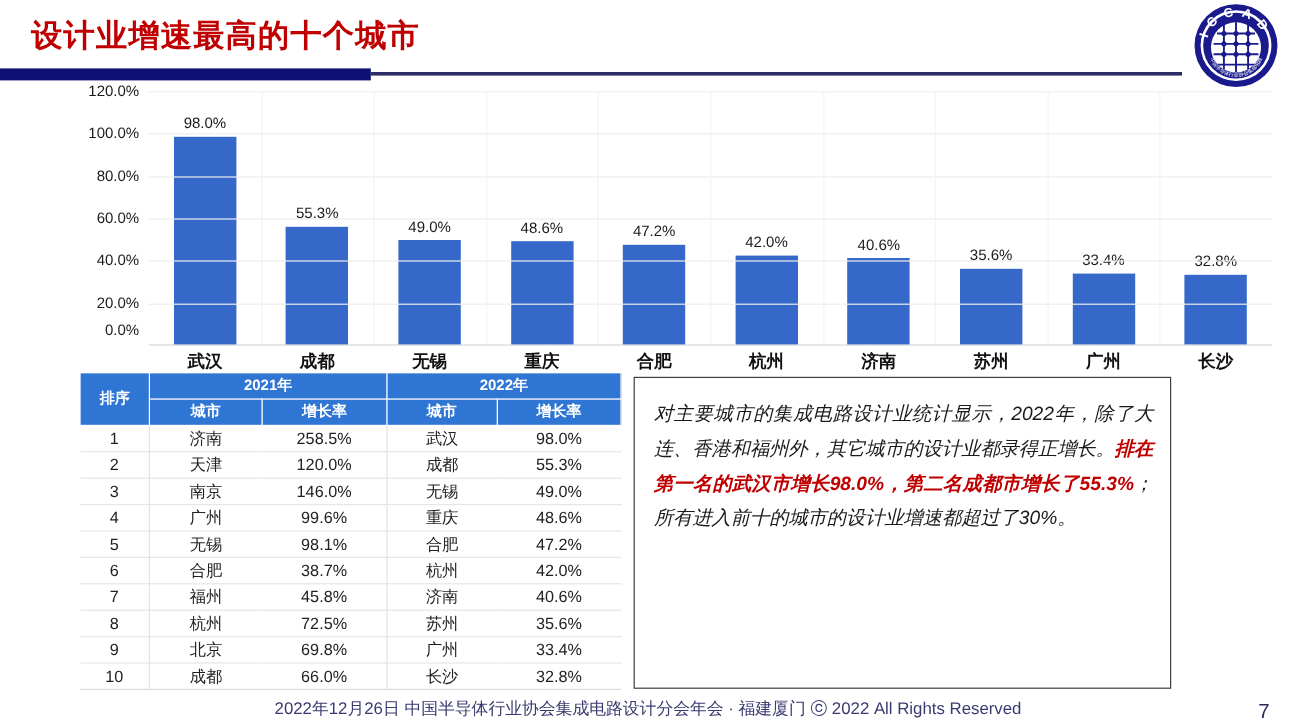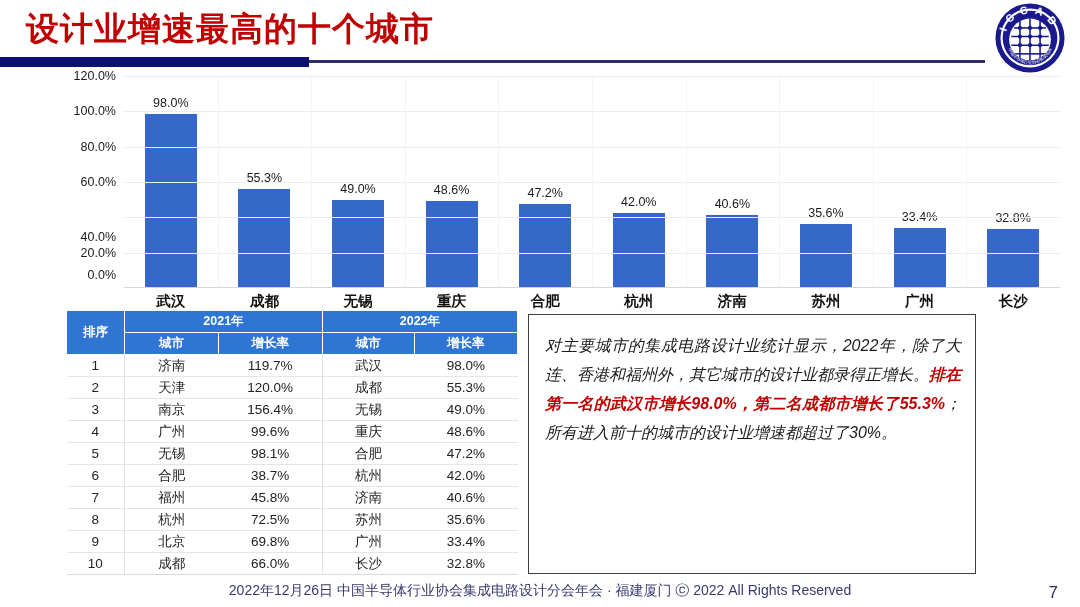--- a/index.html
+++ b/index.html
@@ -5,21 +5,21 @@
   html,body{margin:0;padding:0;}
   body{
     width:1080px;height:607px;
     background:#ffffff;
     font-family:"Liberation Sans","DejaVu Sans",sans-serif;
     overflow:hidden;position:relative;
   }
   
   .slide-title{
     position:absolute;left:26px;top:8px;
-    font-size:33px;font-weight:bold;color:#c00000;
+    font-size:26px;font-weight:bold;color:#c00000;
     letter-spacing:1px;line-height:42px;white-space:nowrap;
   }
   .rule-thick{
     position:absolute;left:0;top:57px;width:309px;height:10px;
     background:#0d1073;
   }
   .rule-thin{
     position:absolute;left:309px;top:60px;width:676px;height:3px;
     background:#2b2f66;
   }
@@ -157,21 +157,21 @@
     <text font-size="6" fill="#ffffff" font-family="Liberation Sans, sans-serif">
       <textPath href="#arcBot" startOffset="4%">中国半导体行业协会集成电路设计分会</textPath>
     </text>
   </svg>
 </div>
 
 <div class="chart">
   <div class="y-axis" id="yaxis">
       <div class="y-tick" style="top: 199px;">0.0%</div>
       <div class="y-tick" style="top: 176.667px;">20.0%</div>
-      <div class="y-tick" style="top: 141.333px; margin-top: 20px;">40.0%</div>
+      <div class="y-tick" style="top: 141.333px;">40.0%</div>
       <div class="y-tick" style="top: 106px;">60.0%</div>
       <div class="y-tick" style="top: 70.6667px;">80.0%</div>
       <div class="y-tick" style="top: 35.3333px;">100.0%</div>
       <div class="y-tick" style="top: 0px;">120.0%</div>
     </div>
   <div class="plot" id="plot">
     <div class="bars" id="bars">
         <div class="bar-col">
           <div class="bar-label" style="bottom: 177.133px;">98.0%</div>
           <div class="bar" style="height: 173.133px; background: rgb(53, 104, 200);"></div>
@@ -254,35 +254,35 @@
       <th>城市</th>
       <th>增长率</th>
       <th>城市</th>
       <th>增长率</th>
     </tr>
   </thead>
   <tbody id="tbody">
       <tr>
         <td class="rank">1</td>
         <td class="city">济南</td>
-        <td class="rate">119.7%</td>
+        <td class="rate">258.5%</td>
         <td class="city2">武汉</td>
         <td class="rate2">98.0%</td>
       </tr>
       <tr>
         <td class="rank">2</td>
         <td class="city">天津</td>
         <td class="rate">120.0%</td>
         <td class="city2">成都</td>
         <td class="rate2">55.3%</td>
       </tr>
       <tr>
         <td class="rank">3</td>
         <td class="city">南京</td>
-        <td class="rate">156.4%</td>
+        <td class="rate">146.0%</td>
         <td class="city2">无锡</td>
         <td class="rate2">49.0%</td>
       </tr>
       <tr>
         <td class="rank">4</td>
         <td class="city">广州</td>
         <td class="rate">99.6%</td>
         <td class="city2">重庆</td>
         <td class="rate2">48.6%</td>
       </tr>

